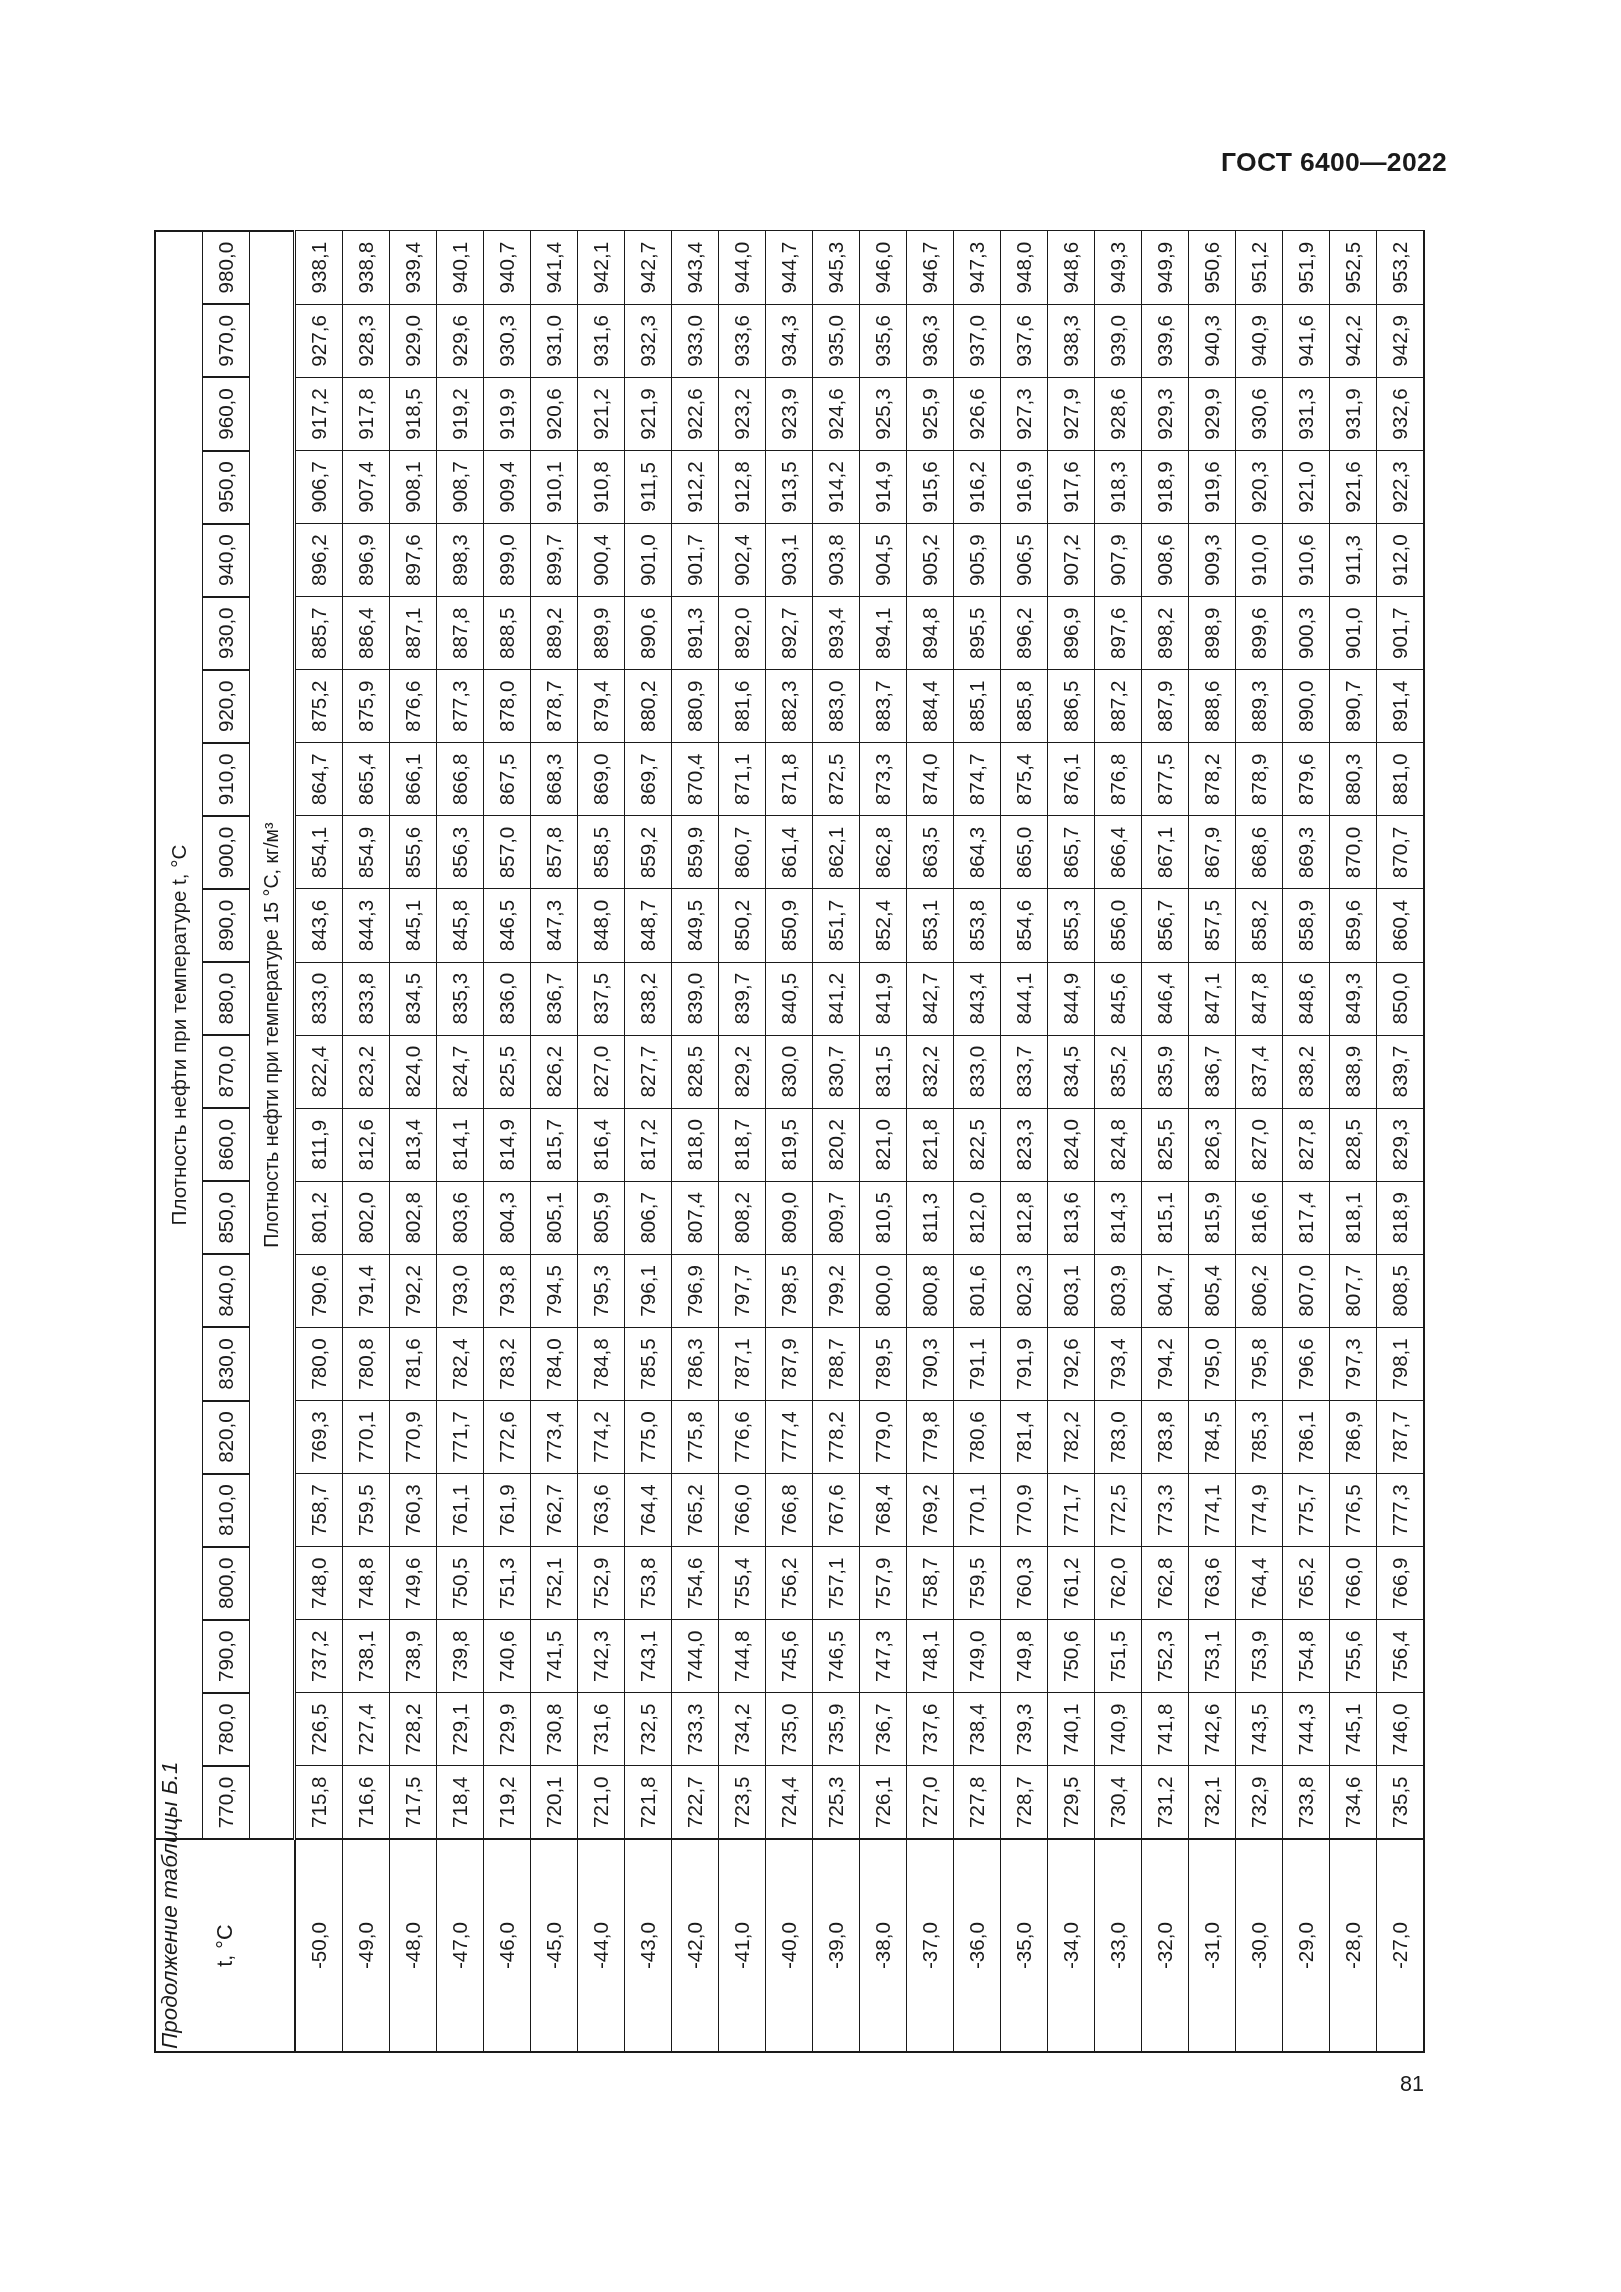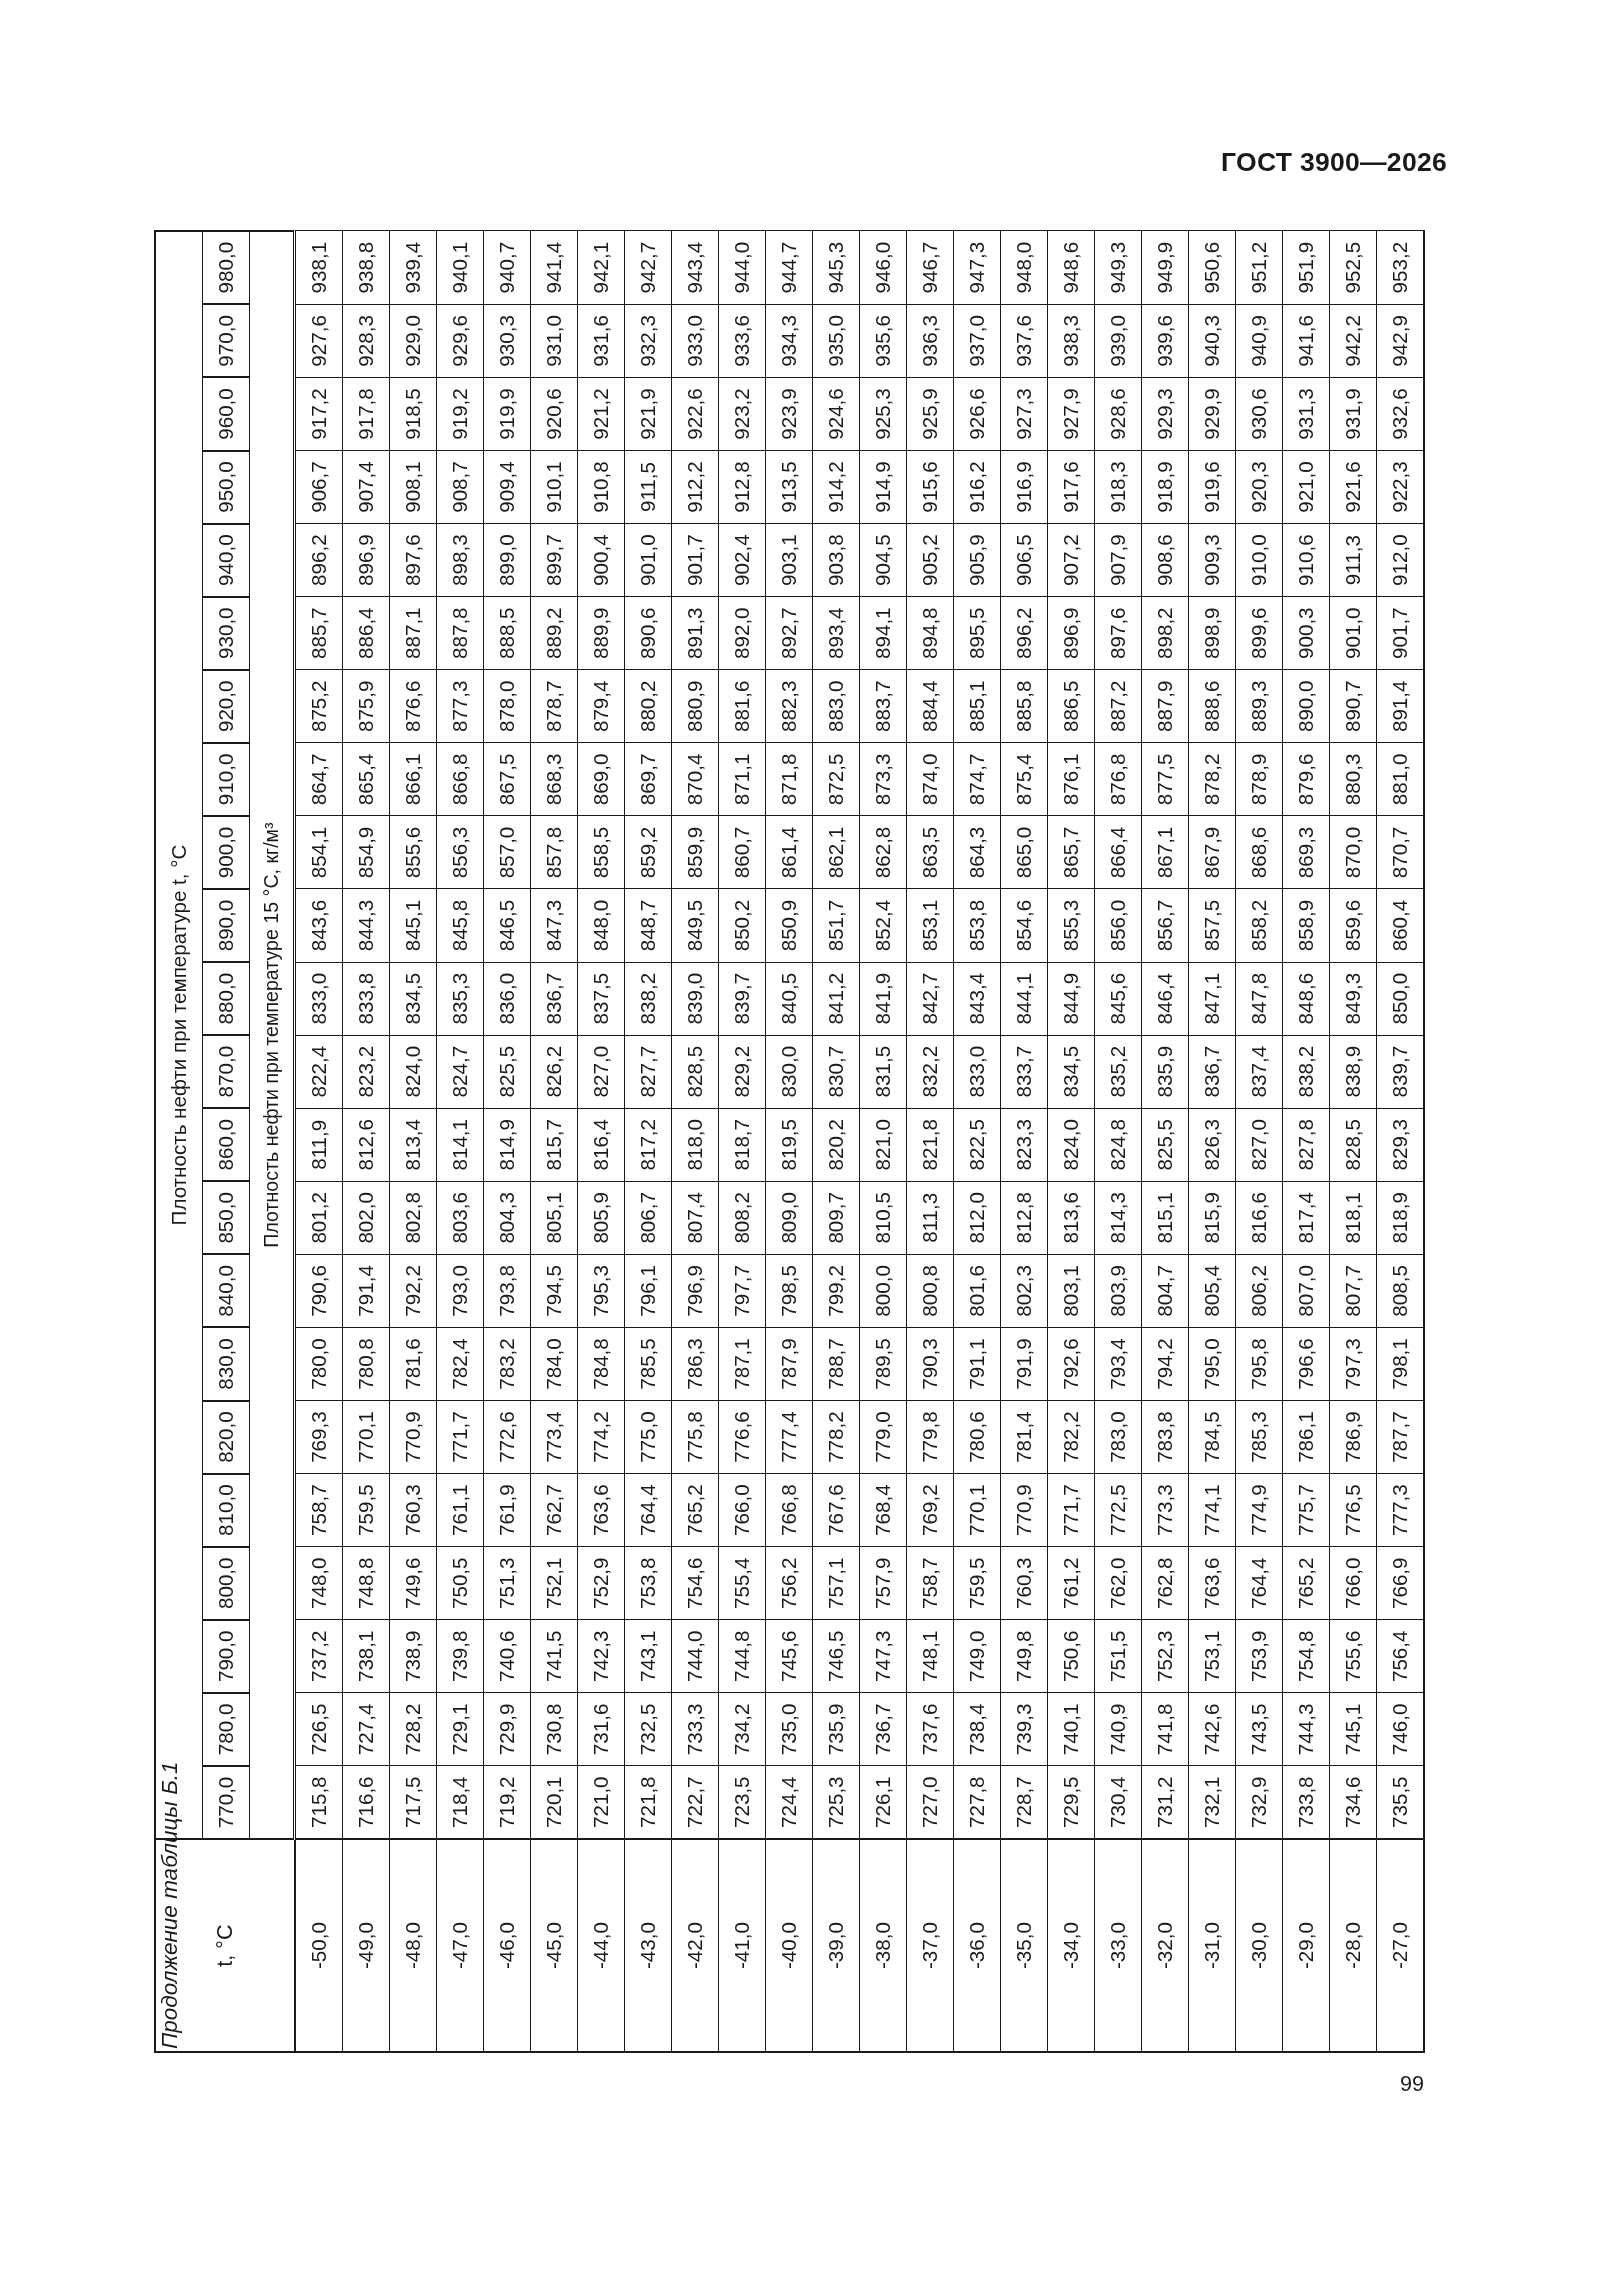--- a/index.html
+++ b/index.html
@@ -21,21 +21,21 @@
   .h2 th.dens { border-left-width:2.9px; border-right-width:2.9px; }
   .h3 th { height:43px; border-bottom:3.9px double #1a1a1a; font-size:19.6px; }
   tbody td { height:46px; }
   tbody td.tval { border-left-width:2.9px; border-right-width:2.9px; }
   tbody tr:last-child td { border-bottom-width:2.9px; }
   th.sup, th.sub { border-right-width:2.9px; }
 </style>
 </head>
 <body>
 
-<div class="doc-code">ГОСТ 3900—2026</div>
+<div class="doc-code">ГОСТ 6400—2022</div>
 <div class="caption">Продолжение таблицы Б.1</div>
 
 <div class="rot">
   <table>
     <thead>
       <tr class="h1">
         <th class="tcol" rowspan="3">t, °C</th>
         <th class="sup" colspan="22">Плотность нефти при температуре t, °C</th>
       </tr>
       <tr class="h2" id="dens-row">
@@ -664,14 +664,14 @@
           <td>912,0</td>
           <td>922,3</td>
           <td>932,6</td>
           <td>942,9</td>
           <td>953,2</td>
         </tr>
       </tbody>
   </table>
 </div>
 
-<div class="page-num">99</div>
+<div class="page-num">81</div>
 
 
 </body></html>

